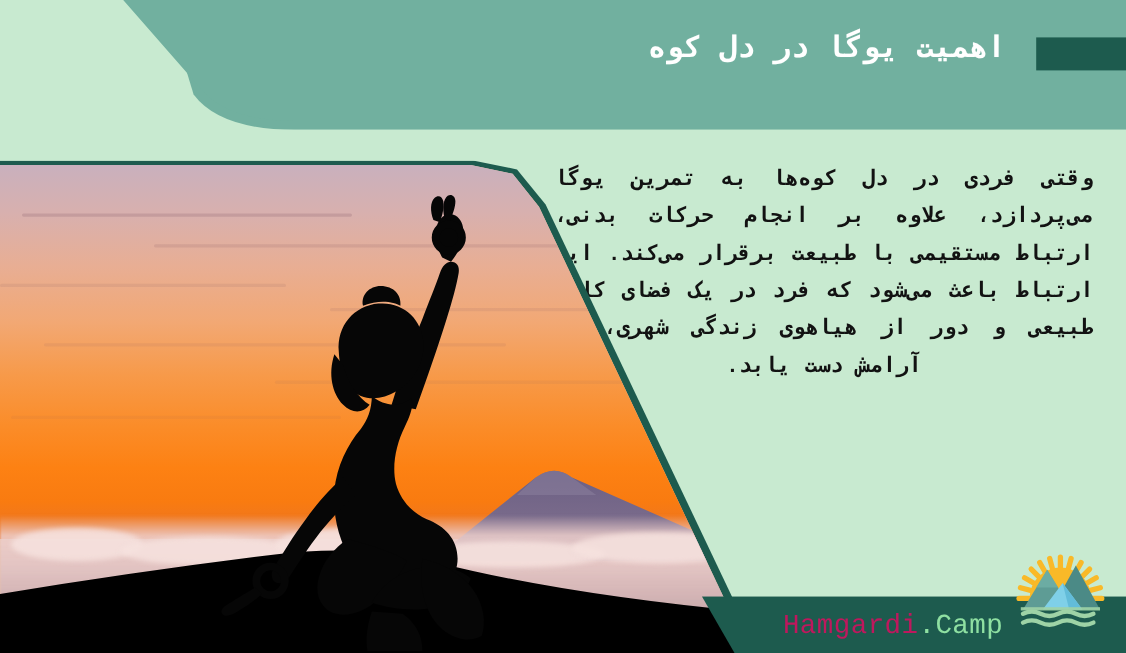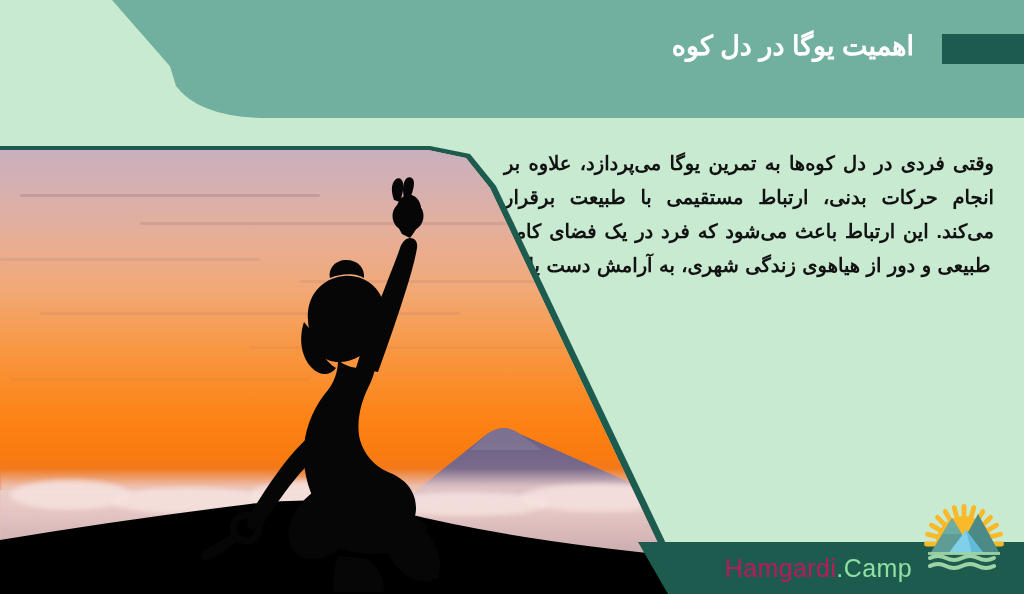--- a/index.html
+++ b/index.html
@@ -7,21 +7,21 @@
     margin: 0;
     padding: 0;
     background: #ffffff;
   }
   #canvas {
     position: relative;
     width: 1024px;
     height: 594px;
     overflow: hidden;
     background: #c8ead0;
-    font-family: Liberation Sans, sans-serif;
+    font-family: Liberation Mono, monospace;
   }
 
   
   .header-band {
     position: absolute;
     left: 0; top: 0;
     width: 1024px;
     height: 118px;
     overflow: hidden;
     pointer-events: none;

